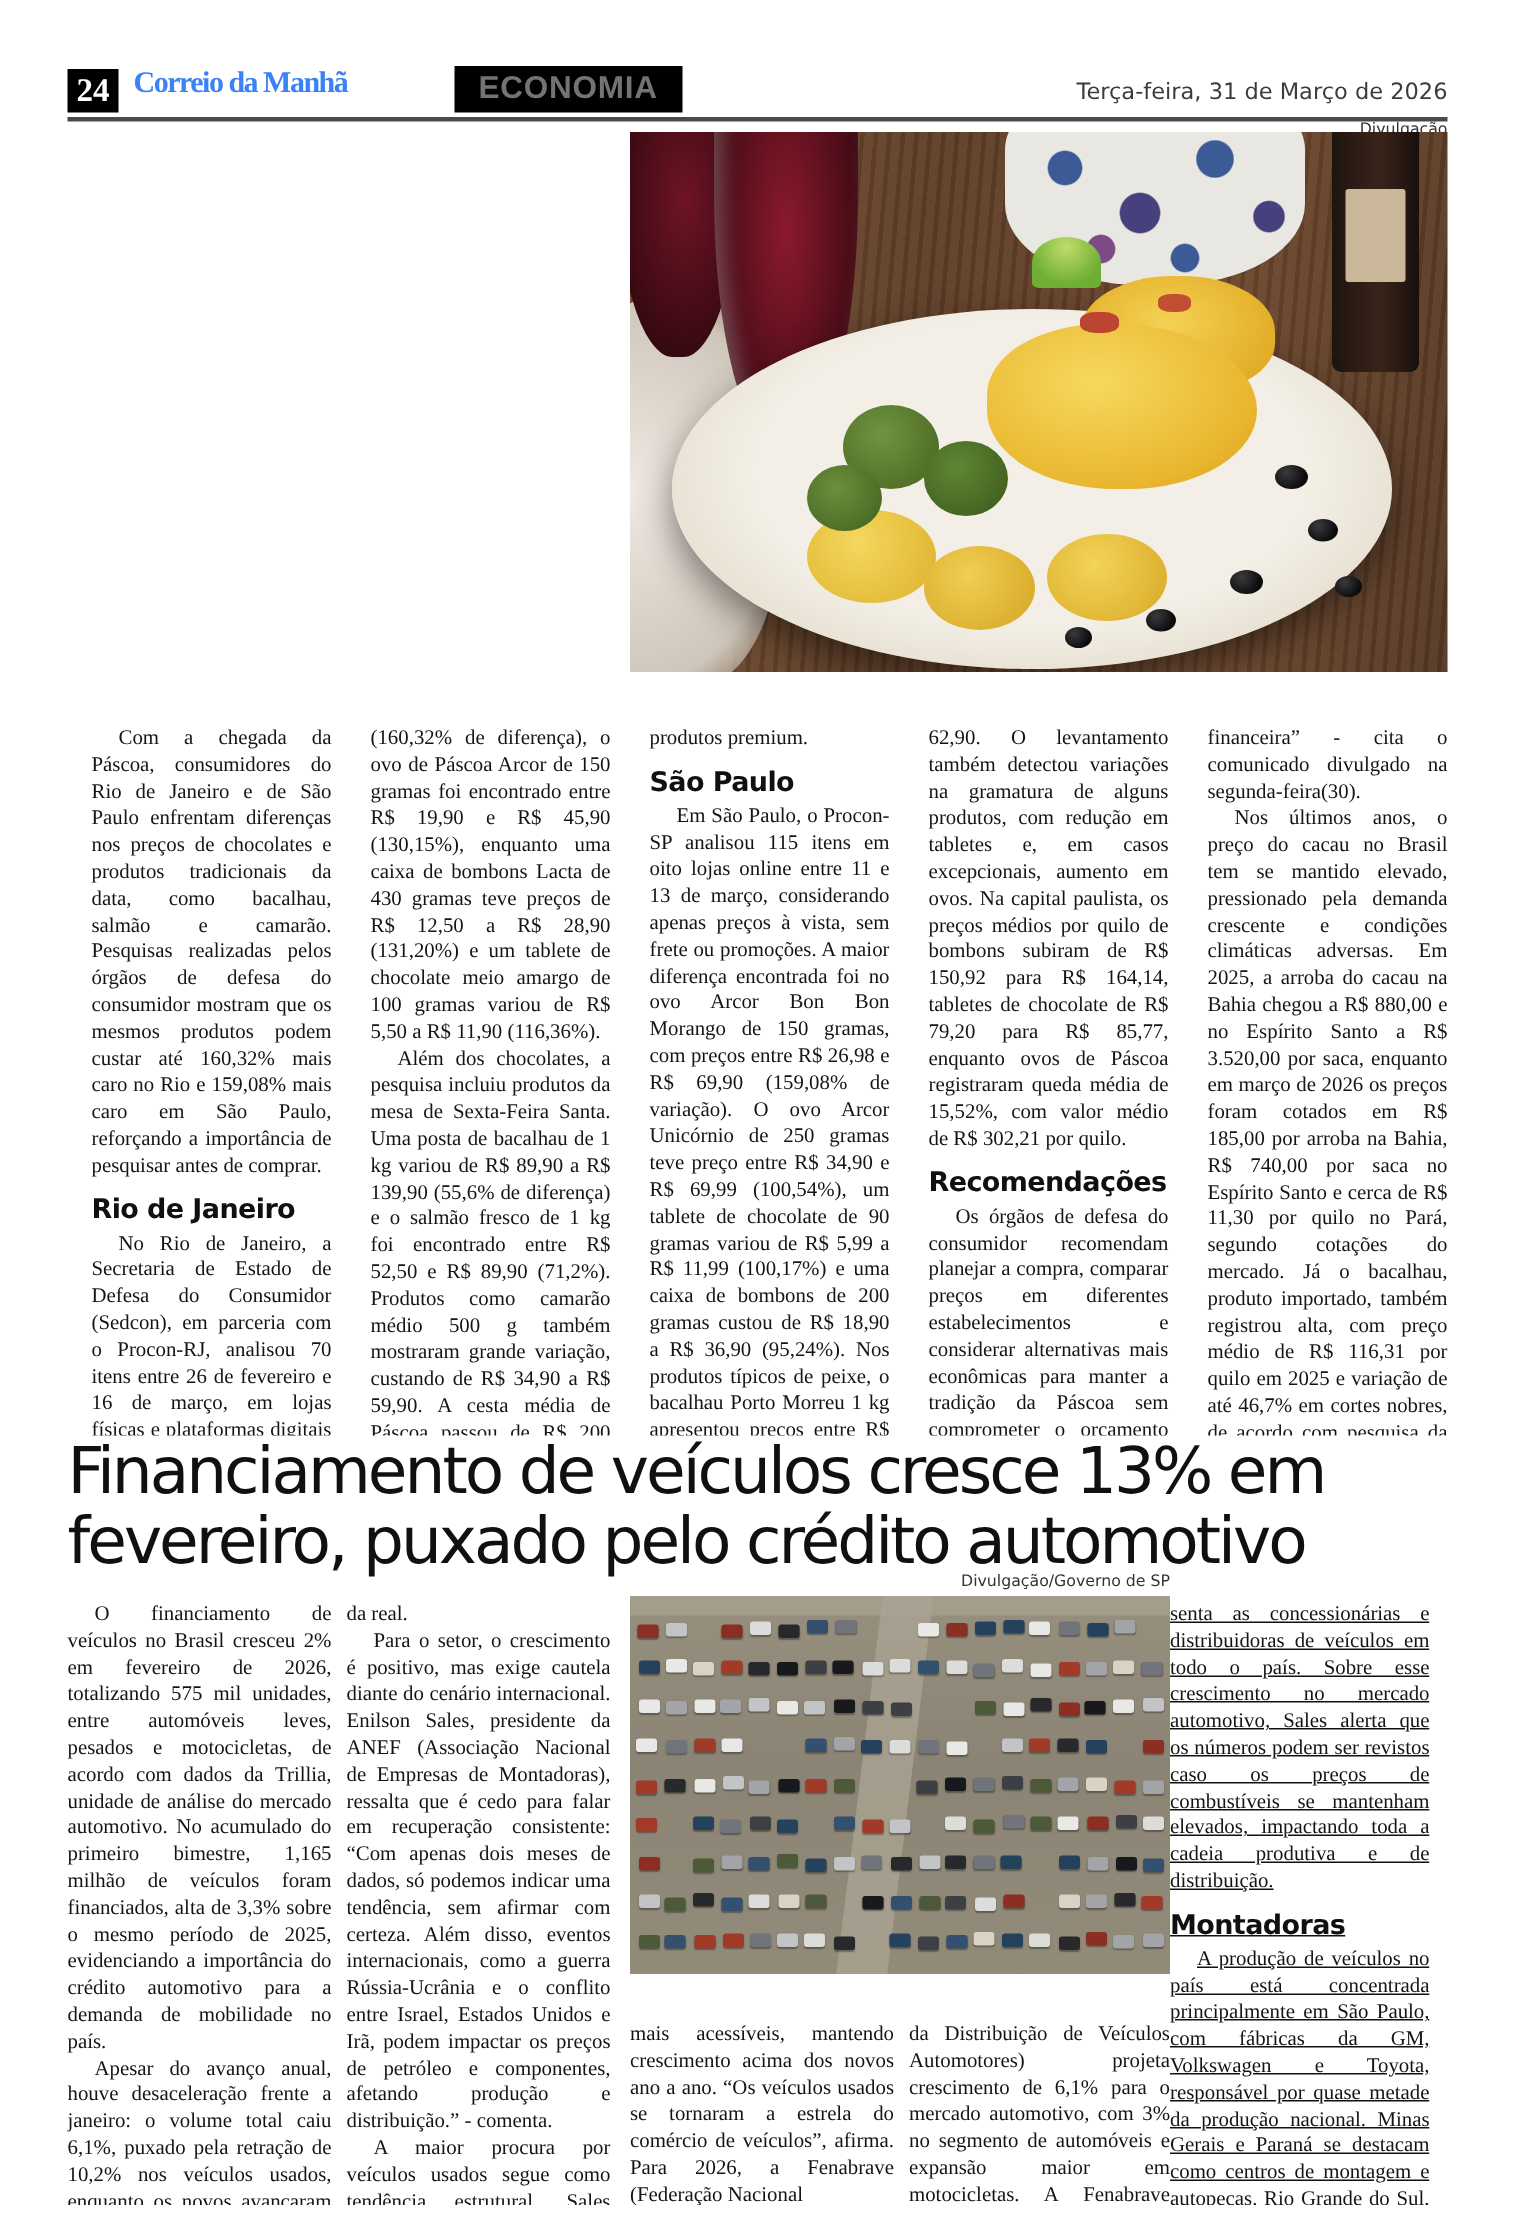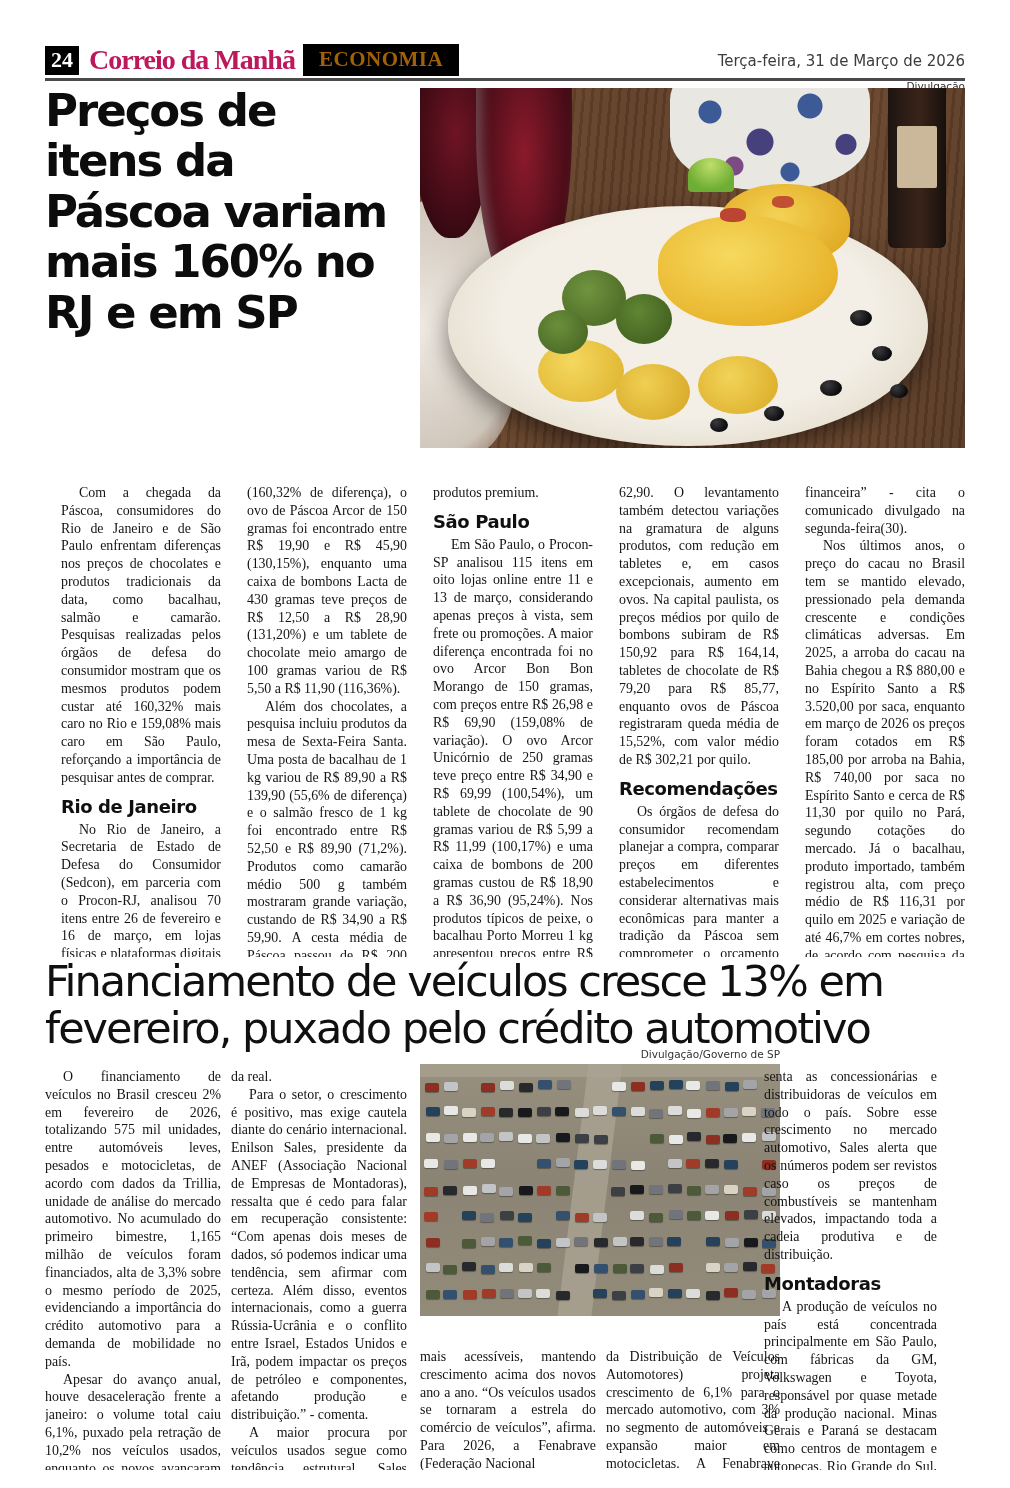--- a/index.html
+++ b/index.html
@@ -4,23 +4,23 @@
 <style>
   html,body{margin:0;padding:0;background:#fff;}
   .page{position:relative;width:1010px;height:1488px;background:#ffffff;overflow:hidden;
         font-family:"Liberation Serif",serif;color:#111;}
   
   .hdr{position:absolute;left:45px;top:44px;width:920px;height:32px;}
   .pagenum{position:absolute;left:0;top:2px;background:#000;color:#fff;
            font-family:Liberation Serif, serif;font-weight:bold;font-size:22px;
            padding:1px 6px 2px 6px;}
   .masthead{position:absolute;left:44px;top:0px;font-family:"Liberation Serif",serif;
-            font-weight:bold;font-size:28px;letter-spacing:-1px;color:#be185d;}
-  .sectionbox{position:absolute;left:258px;top:0px;background:#000;color:#a16207;
-              font-family:Liberation Serif, serif;font-weight:bold;font-size:21px;
+            font-weight:bold;font-size:20px;letter-spacing:-1px;color:#3b82f6;}
+  .sectionbox{position:absolute;left:258px;top:0px;background:#000;color:#737373;
+              font-family:Liberation Sans, sans-serif;font-weight:bold;font-size:21px;
               padding:3px 16px 4px 16px;letter-spacing:.5px;}
   .dateline{position:absolute;right:0;top:8px;font-family:"DejaVu Sans",sans-serif;
             font-size:15px;color:#3c3c3c;}
   .hdr-rule{position:absolute;left:45px;top:78px;width:920px;height:3px;background:#4a4a4a;}
   
   .h1-main{position:absolute;left:45px;top:86px;width:375px;
            font-family:"DejaVu Sans",sans-serif;font-weight:bold;font-size:45px;
            line-height:1.12;letter-spacing:-2px;color:#0c0c0c;white-space:pre-line;}
   .h1-sub{position:absolute;left:45px;top:384px;width:390px;
           font-family:"DejaVu Sans",sans-serif;font-size:23px;line-height:1.24;
@@ -115,25 +115,20 @@
 <div class="page" data-interactable="false">
 
   <div class="hdr" data-interactable="false">
     <span class="pagenum" data-interactable="false">24</span>
     <span class="masthead" data-interactable="false">Correio da Manhã</span>
     <span class="sectionbox" data-interactable="false">ECONOMIA</span>
     <span class="dateline" data-interactable="false">Terça-feira, 31 de Março de 2026</span>
   </div>
   <div class="hdr-rule" data-interactable="false"></div>
 
-  <div class="h1-main" data-interactable="false">Preços de
-itens da
-Páscoa variam
-mais 160% no
-RJ e em SP</div>
 
   <div class="credit credit1" data-interactable="false">Divulgação</div>
 
   <div class="photo1" data-interactable="false">
     <div class="ph1-grain" data-interactable="false"></div>
     <div class="cloth" data-interactable="false"></div>
     <div class="glass glass-b" data-interactable="false"></div>
     <div class="glass glass-a" data-interactable="false"></div>
     <div class="stem" data-interactable="false"></div>
     <div class="jug" data-interactable="false">
@@ -356,19 +351,19 @@
     <p class="noind" data-interactable="false">da real.</p>
     <p data-interactable="false">Para o setor, o crescimento é positivo, mas exige cautela diante do cenário internacional. Enilson Sales, presidente da ANEF (Associação Nacional de Empresas de Montadoras), ressalta que é cedo para falar em recuperação consistente: “Com apenas dois meses de dados, só podemos indicar uma tendência, sem afirmar com certeza. Além disso, eventos internacionais, como a guerra Rússia-Ucrânia e o conflito entre Israel, Estados Unidos e Irã, podem impactar os preços de petróleo e componentes, afetando produção e distribuição.” - comenta.</p>
     <p data-interactable="false">A maior procura por veículos usados segue como tendência estrutural. Sales explica que o alto impacto tributário sobre carros zero quilômetro torna os usados</p>
   </div>
   <div class="abscol" style="left:420px;top:1348px;width:176px;height:122px;" data-interactable="false">
     <p class="noind" data-interactable="false">mais acessíveis, mantendo crescimento acima dos novos ano a ano. “Os veículos usados se tornaram a estrela do comércio de veículos”, afirma. Para 2026, a Fenabrave (Federação Nacional</p>
   </div>
   <div class="abscol" style="left:606px;top:1348px;width:174px;height:122px;" data-interactable="false">
     <p class="noind" data-interactable="false">da Distribuição de Veículos Automotores) projeta crescimento de 6,1% para o mercado automotivo, com 3% no segmento de automóveis e expansão maior em motocicletas. A Fenabrave repre-</p>
   </div>
-  <div class="abscol" style="left:764px;top:1068px;width:173px;height:402px;" data-interactable="false">
+  <div class="abscol" style="left:780px;top:1068px;width:173px;height:402px;text-decoration:underline;" data-interactable="false">
     <p class="noind" data-interactable="false">senta as concessionárias e distribuidoras de veículos em todo o país. Sobre esse crescimento no mercado automotivo, Sales alerta que os números podem ser revistos caso os preços de combustíveis se mantenham elevados, impactando toda a cadeia produtiva e de distribuição.</p>
     <div class="colhead" data-interactable="false">Montadoras</div>
     <p data-interactable="false">A produção de veículos no país está concentrada principalmente em São Paulo, com fábricas da GM, Volkswagen e Toyota, responsável por quase metade da produção nacional. Minas Gerais e Paraná se destacam como centros de montagem e autopeças. Rio Grande do Sul, Bahia e Ceará também contam com unidades de produção de caminhões, utilitários e automóveis.</p>
   </div>
 
 </div>
 
 </body></html>

